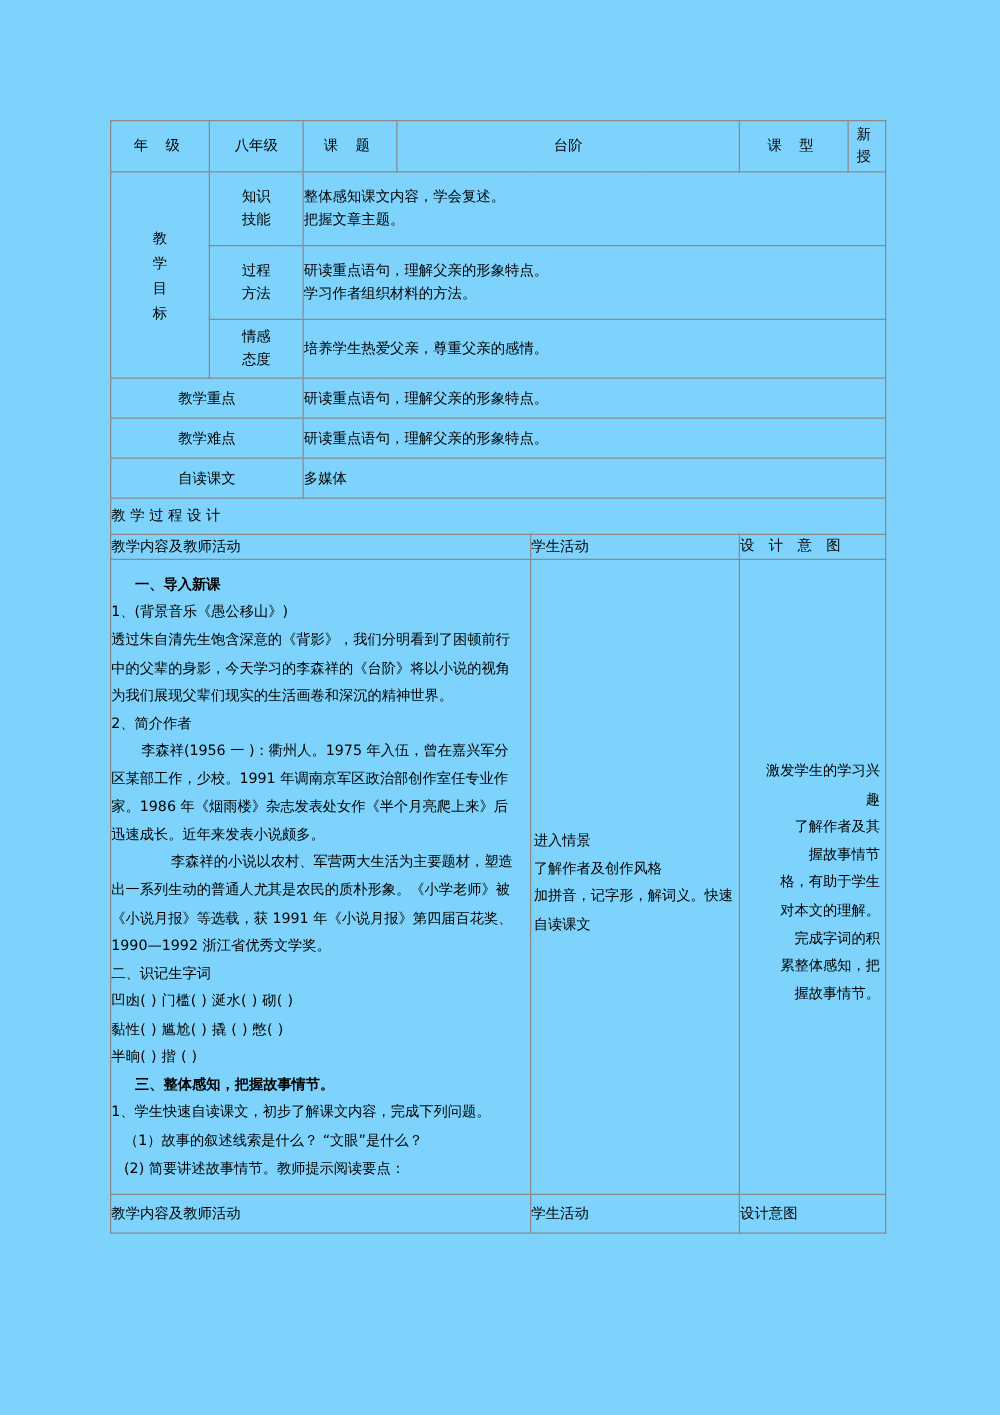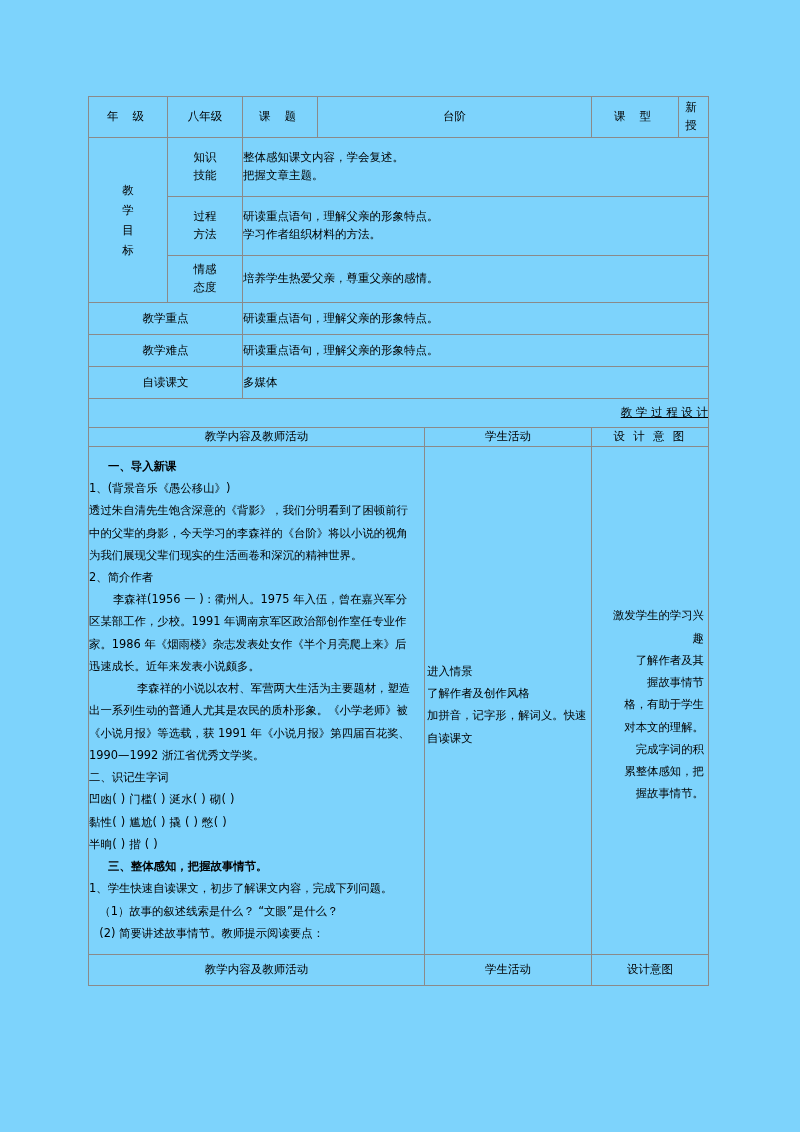--- a/index.html
+++ b/index.html
@@ -33,21 +33,21 @@
   table.lesson td {
     border: 1px solid #8a8a8a;
     padding: 0;
     vertical-align: middle;
     font-size: 11.5px;
     line-height: 1.55;
   }
   .ctr { text-align: center; }
   .pad { padding: 3px 5px; }
   .sp2 { letter-spacing: 0.45em; }
-  .sp1 { letter-spacing: 0.2em; }
+  .sp1 { letter-spacing: 0.2em; font-family: Liberation Mono, monospace; }
 
   
   .vstack {
     display: block;
     text-align: center;
     line-height: 1.75;
     font-size: 11.5px;
     letter-spacing: 0;
   }
   .vstack span { display: block; }
@@ -61,27 +61,25 @@
   .twoline span { display: block; }
 
   .cell-body {
     padding: 4px 2px 4px 5px;
     line-height: 1.62;
     font-size: 11.5px;
   }
   .cell-body .ln { white-space: nowrap; }
 
   .proc-title {
-    text-align: right;
+    text-align: left;
     font-size: 12px;
     padding: 6px 0;
-    text-decoration: underline;
   }
   .colhdr {
-    text-align: center;
     font-size: 11.5px;
     padding: 11px 0;
   }
 
   
   td.maincell {
     vertical-align: top;
     padding: 0;
   }
   .flowbox {

